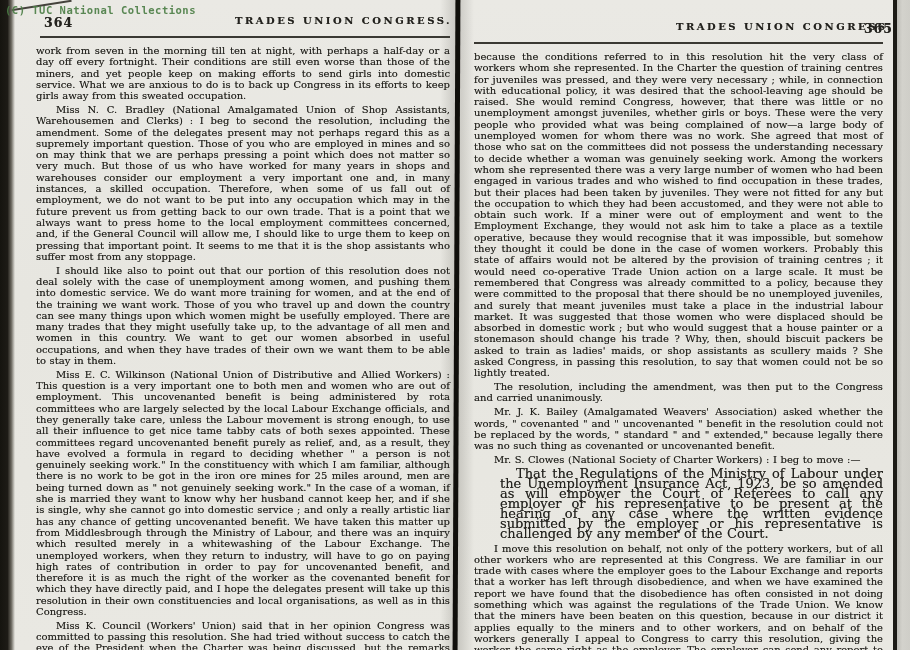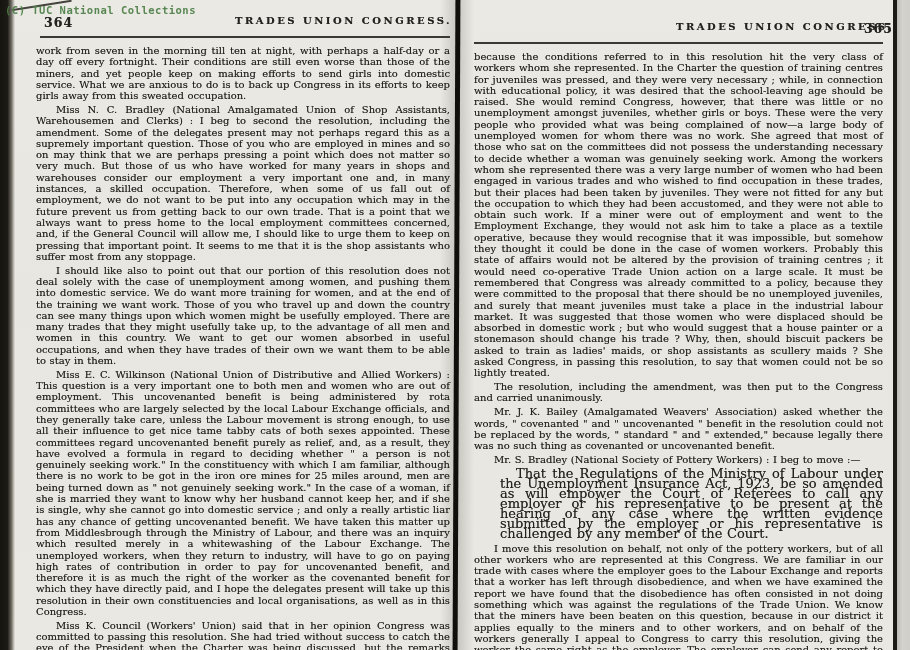--- a/index.html
+++ b/index.html
@@ -107,21 +107,21 @@
   <div class="page page-right">
     <div class="pagehead">
       <span class="pagenum">365</span>
       <span class="ptitle">TRADES UNION CONGRESS.</span>
     </div>
     <div class="rule"></div>
     <div class="pbody">
       <p class="noindent"><span>because the conditions referred to in this resolution hit the very class of workers whom she represented.  In the Charter the question of training centres for juveniles was pressed, and they were very necessary ; while, in connection with educational policy, it was desired that the school-leaving age should be raised. She would remind Congress, however, that there was little or no unemployment amongst juveniles, whether girls or boys.  These were the very people who provided what was being complained of now—a large body of unemployed women for whom there was no work.  She agreed that most of those who sat on the committees did not possess the understanding necessary to decide whether a woman was genuinely seeking work.  Among the workers whom she represented there was a very large number of women who had been engaged in various trades and who wished to find occupation in these trades, but their places had been taken by juveniles.  They were not fitted for any but the occupation to which they had been accustomed, and they were not able to obtain such work.  If a miner were out of employment and went to the Employment Exchange, they would not ask him to take a place as a textile operative, because they would recognise that it was impossible, but somehow they thought it could be done in the case of women workers.  Probably this state of affairs would not be altered by the provision of training centres ; it would need co-operative Trade Union action on a large scale.  It must be remembered that Congress was already committed to a policy, because they were committed to the proposal that there should be no unemployed juveniles, and surely that meant juveniles must take a place in the industrial labour market.  It was suggested that those women who were displaced should be absorbed in domestic work ; but who would suggest that a house painter or a stonemason should change his trade ?  Why, then, should biscuit packers be asked to train as ladies' maids, or shop assistants as scullery maids ?  She asked Congress, in passing this resolution, to say that women could not be so lightly treated.</span></p>
       <p><span>The resolution, including the amendment, was then put to the Congress and carried unanimously.</span></p>
       <p><b class="speaker">Mr. J. K. Bailey</b><span> (Amalgamated Weavers' Association) asked whether the words, " covenanted " and " uncovenanted " benefit in the resolution could not be replaced by the words, " standard " and " extended," because legally there was no such thing as covenanted or uncovenanted benefit.</span></p>
-      <p><b class="speaker">Mr. S. Bradley</b><span> (National Society of Pottery Workers) : I beg to move :—</span></p>
+      <p><b class="speaker">Mr. S. Clowes</b><span> (National Society of Charter Workers) : I beg to move :—</span></p>
       <p class="quote"><span>That the Regulations of the Ministry of Labour under the Unemployment Insurance Act, 1923, be so amended as will empower the Court of Referees to call any employer or his representative to be present at the hearing of any case where the written evidence submitted by the employer or his representative is challenged by any member of the Court.</span></p>
       <p><span>I move this resolution on behalf, not only of the pottery workers, but of all other workers who are represented at this Congress.  We are familiar in our trade with cases where the employer goes to the Labour Exchange and reports that a worker has left through disobedience, and when we have examined the report we have found that the disobedience has often consisted in not doing something which was against the regulations of the Trade Union.  We know that the miners have been beaten on this question, because in our district it applies equally to the miners and to other workers, and on behalf of the workers generally I appeal to Congress to carry this resolution, giving the worker the same right as the employer.  The employer can send any report to the Labour Exchange, and then, when we call for proof, there is no proof, but only the written statement.  We say that the employer or his representative should be there to prove his statement.</span></p>
     </div>
   </div>
 
   <div class="edge-left"></div>
   <div class="gutter-shadow"></div>
   <div class="gutter-line"></div>
   <div class="edge-right-line"></div>
   <div class="edge-right-out"></div>

